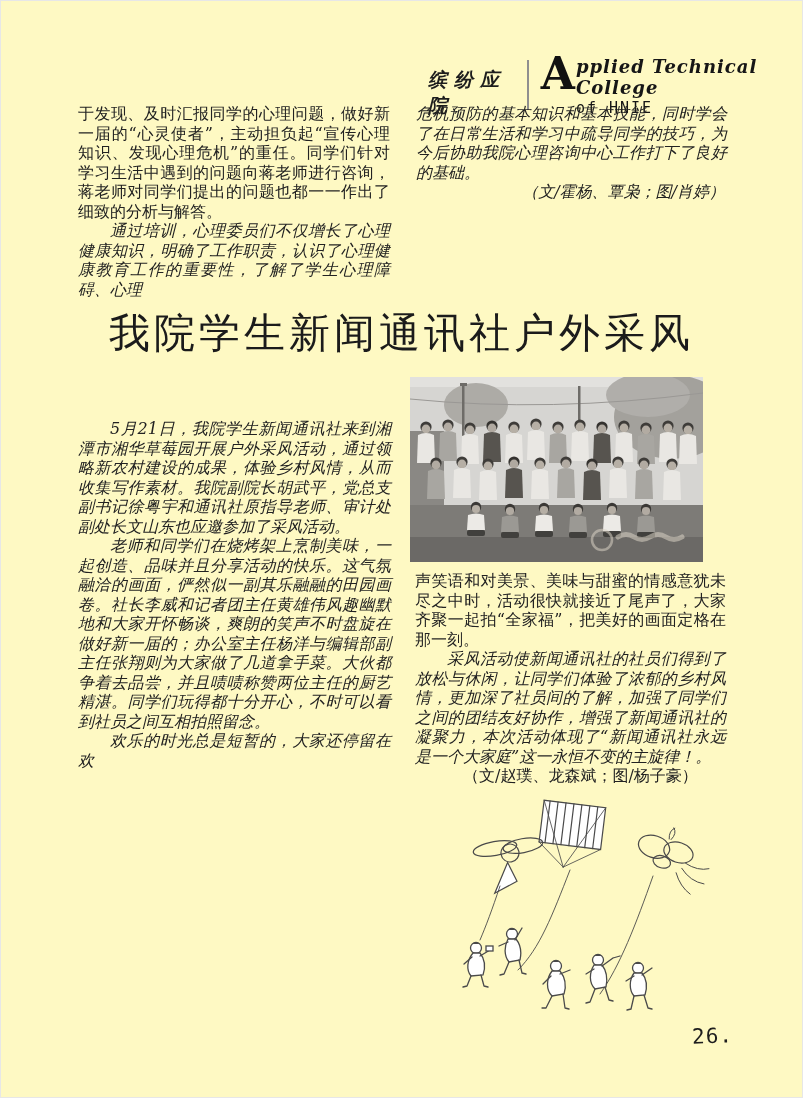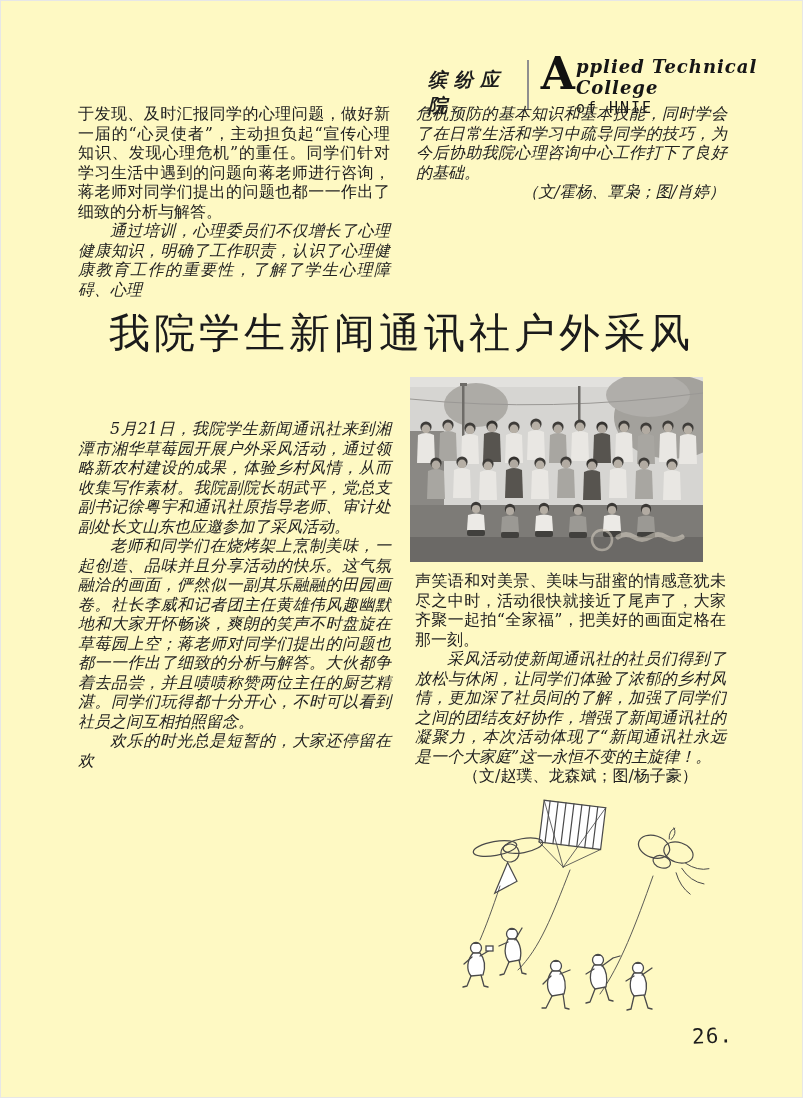--- a/index.html
+++ b/index.html
@@ -79,21 +79,21 @@
 
   <section class="col prev-right">
     <p class="noindent">危机预防的基本知识和基本技能，同时学会了在日常生活和学习中疏导同学的技巧，为今后协助我院心理咨询中心工作打下了良好的基础。</p>
     <p class="byline byline-right">（文/霍杨、覃枭；图/肖婷）</p>
   </section>
 
   <h1 class="article-title">我院学生新闻通讯社户外采风</h1>
 
   <section class="col art-left">
     <p class="indent">5月21日，我院学生新闻通讯社来到湘潭市湘华草莓园开展户外采风活动，通过领略新农村建设的成果，体验乡村风情，从而收集写作素材。我院副院长胡武平，党总支副书记徐粤宇和通讯社原指导老师、审计处副处长文山东也应邀参加了采风活动。</p>
-    <p class="indent">老师和同学们在烧烤架上烹制美味，一起创造、品味并且分享活动的快乐。这气氛融洽的画面，俨然似一副其乐融融的田园画卷。社长李威和记者团主任黄雄伟风趣幽默地和大家开怀畅谈，爽朗的笑声不时盘旋在 草莓园上空；蒋老师对同学们提出的问题也都一一作出了细致的分析与解答。大伙都争着去品尝，并且啧啧称赞两位主任的厨艺精湛。同学们玩得都十分开心，不时可以看到社员之间互相拍照留念。</p>
+    <p class="indent">老师和同学们在烧烤架上烹制美味，一起创造、品味并且分享活动的快乐。这气氛融洽的画面，俨然似一副其乐融融的田园画卷。社长李威和记者团主任黄雄伟风趣幽默地和大家开怀畅谈，爽朗的笑声不时盘旋在 做好新一届的；办公室主任杨洋与编辑部副主任张翔则为大家做了几道拿手菜。大伙都争着去品尝，并且啧啧称赞两位主任的厨艺精湛。同学们玩得都十分开心，不时可以看到社员之间互相拍照留念。</p>
     <p class="indent">欢乐的时光总是短暂的，大家还停留在欢</p>
   </section>
 
   <div class="photo">
     <svg width="293" height="185" viewBox="0 0 293 185" xmlns="http://www.w3.org/2000/svg">
       <defs>
         <g id="p-w">
             <circle cx="0" cy="-10" r="5.6" fill="#3e3c39"></circle>
             <circle cx="0" cy="-8" r="4.4" fill="#b6afa5"></circle>
             <path d="M-8,-2 Q0,-6 8,-2 L9,26 L-9,26 Z" fill="#e9e7e3"></path>

